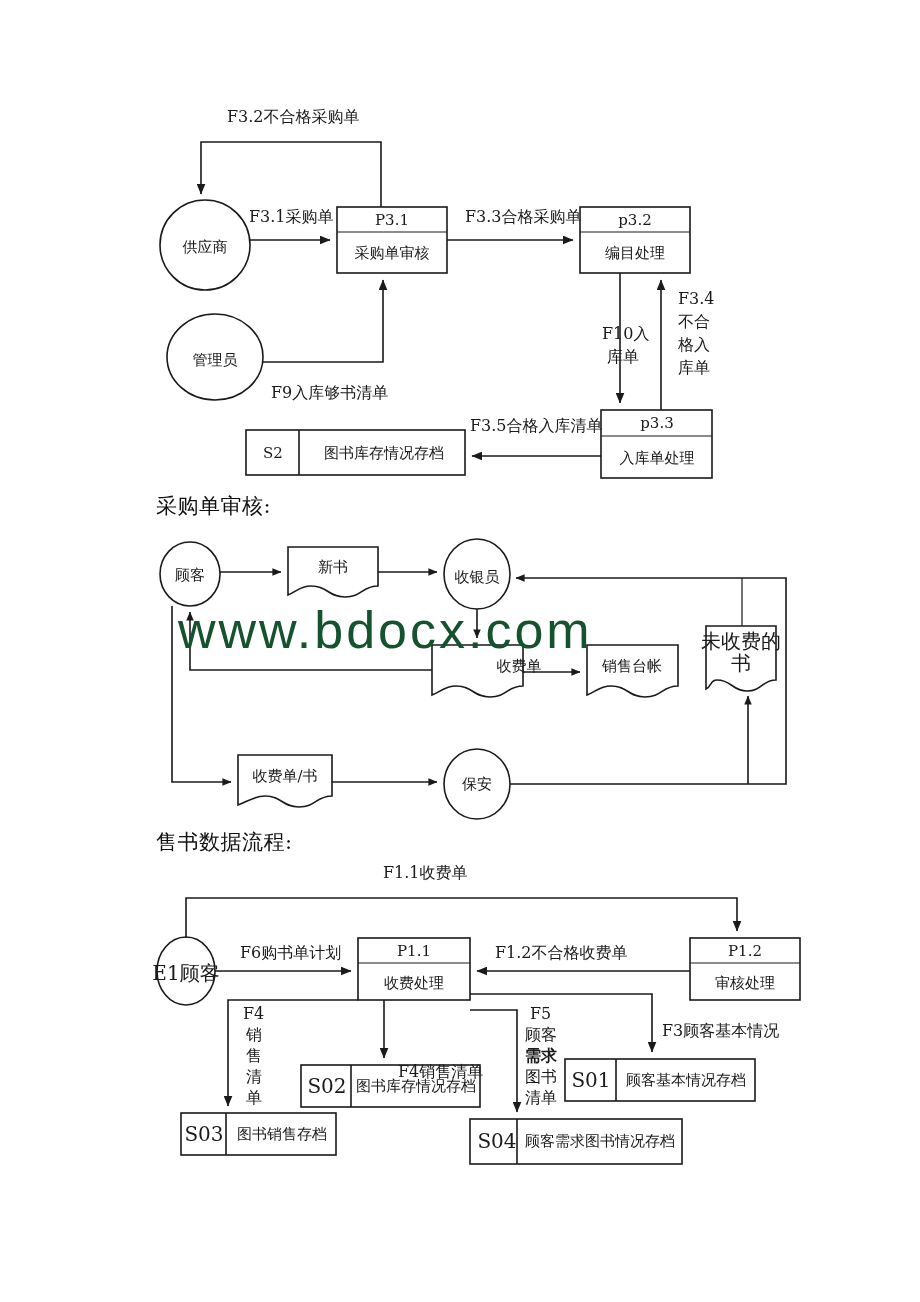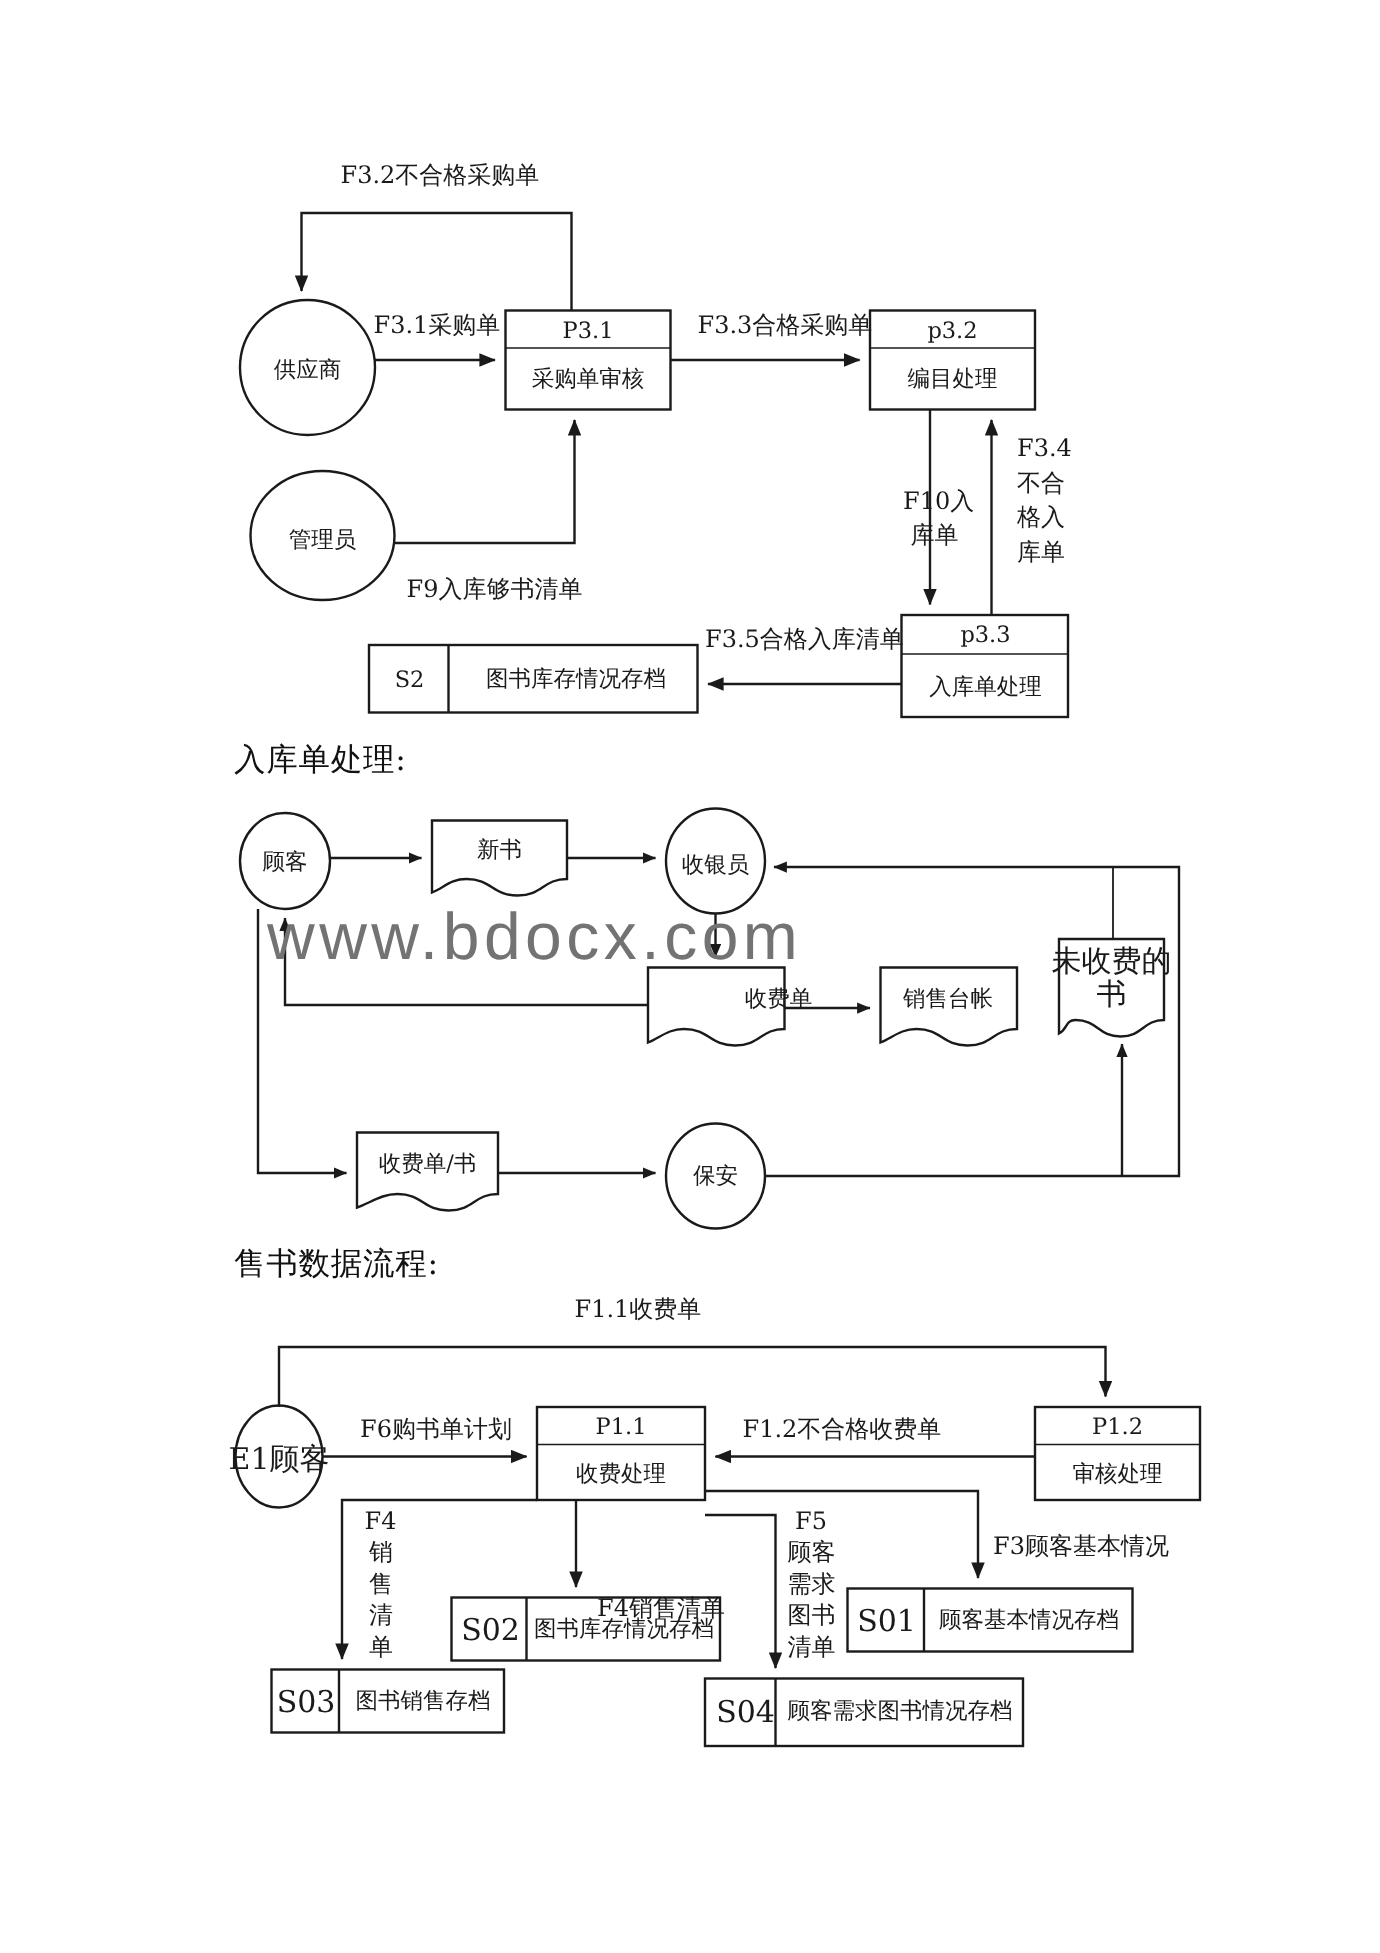--- a/index.html
+++ b/index.html
@@ -12,21 +12,21 @@
   .page{position:absolute;inset:0;}
   svg.canvas{position:absolute;left:0;top:0;width:920px;height:1302px;}
   .sec-title{
     position:absolute;
     font-family:"DejaVu Serif","Liberation Serif",serif;
     font-size:21px;letter-spacing:.5px;color:#111;white-space:nowrap;
   }
   .wm{
     position:absolute;left:178px;top:600px;width:560px;
     font-family:"Liberation Sans","DejaVu Sans",sans-serif;
-    font-size:44px;letter-spacing:3px;color:#737373;
+    font-size:52px;letter-spacing:3px;color:#14532d;
     white-space:nowrap;user-select:none;pointer-events:none;
   }
   
   .lbl{
     position:absolute;white-space:nowrap;
     font-family:"DejaVu Serif","Liberation Serif",serif;
     font-size:16px;color:#1a1a1a;line-height:1.15;
   }
   .nodetext{
     position:absolute;white-space:nowrap;text-align:center;
@@ -153,21 +153,21 @@
 
       <path d="M470,1010 L517,1010 L517,1112" marker-end="url(#ah)"></path>
 
       <path d="M470,994 L652,994 L652,1052" marker-end="url(#ah)"></path>
 
     </g>
   </svg>
 
   <div class="wm">www.bdocx.com</div>
 
-  <div class="sec-title" style="left:156px;top:492px;">入库单处理:</div>
+  <div class="sec-title" style="left:156px;top:492px;">采购单审核:</div>
   <div class="sec-title" style="left:156px;top:828px;">售书数据流程:</div>
 
   <div class="nodetext ctr" style="left:205px;top:247px;">供应商</div>
   <div class="nodetext ctr" style="left:215px;top:360px;">管理员</div>
 
   <div class="nodetext ctr" style="left:392px;top:220px;">P3.1</div>
   <div class="nodetext ctr" style="left:392px;top:253px;">采购单审核</div>
 
   <div class="nodetext ctr" style="left:635px;top:220px;">p3.2</div>
   <div class="nodetext ctr" style="left:635px;top:253px;">编目处理</div>
@@ -231,19 +231,19 @@
   <div class="lbl" style="left:243px;top:1005px;">F4</div>
   <div class="lbl" style="left:246px;top:1026px;">销</div>
   <div class="lbl" style="left:246px;top:1047px;">售</div>
   <div class="lbl" style="left:246px;top:1068px;">清</div>
   <div class="lbl" style="left:246px;top:1089px;">单</div>
 
   <div class="lbl" style="left:350px;top:1063px;margin-left:48px;">F4销售清单</div>
 
   <div class="lbl" style="left:530px;top:1005px;">F5</div>
   <div class="lbl" style="left:525px;top:1026px;">顾客</div>
-  <div class="lbl" style="left:525px;top:1047px;">需求</div>
+  <div class="lbl" style="left:525px;top:1047px;font-weight:bold;">需求</div>
   <div class="lbl" style="left:525px;top:1068px;">图书</div>
   <div class="lbl" style="left:525px;top:1089px;">清单</div>
 
   <div class="lbl" style="left:662px;top:1022px;">F3顾客基本情况</div>
 
 </div>
 
 </body></html>

